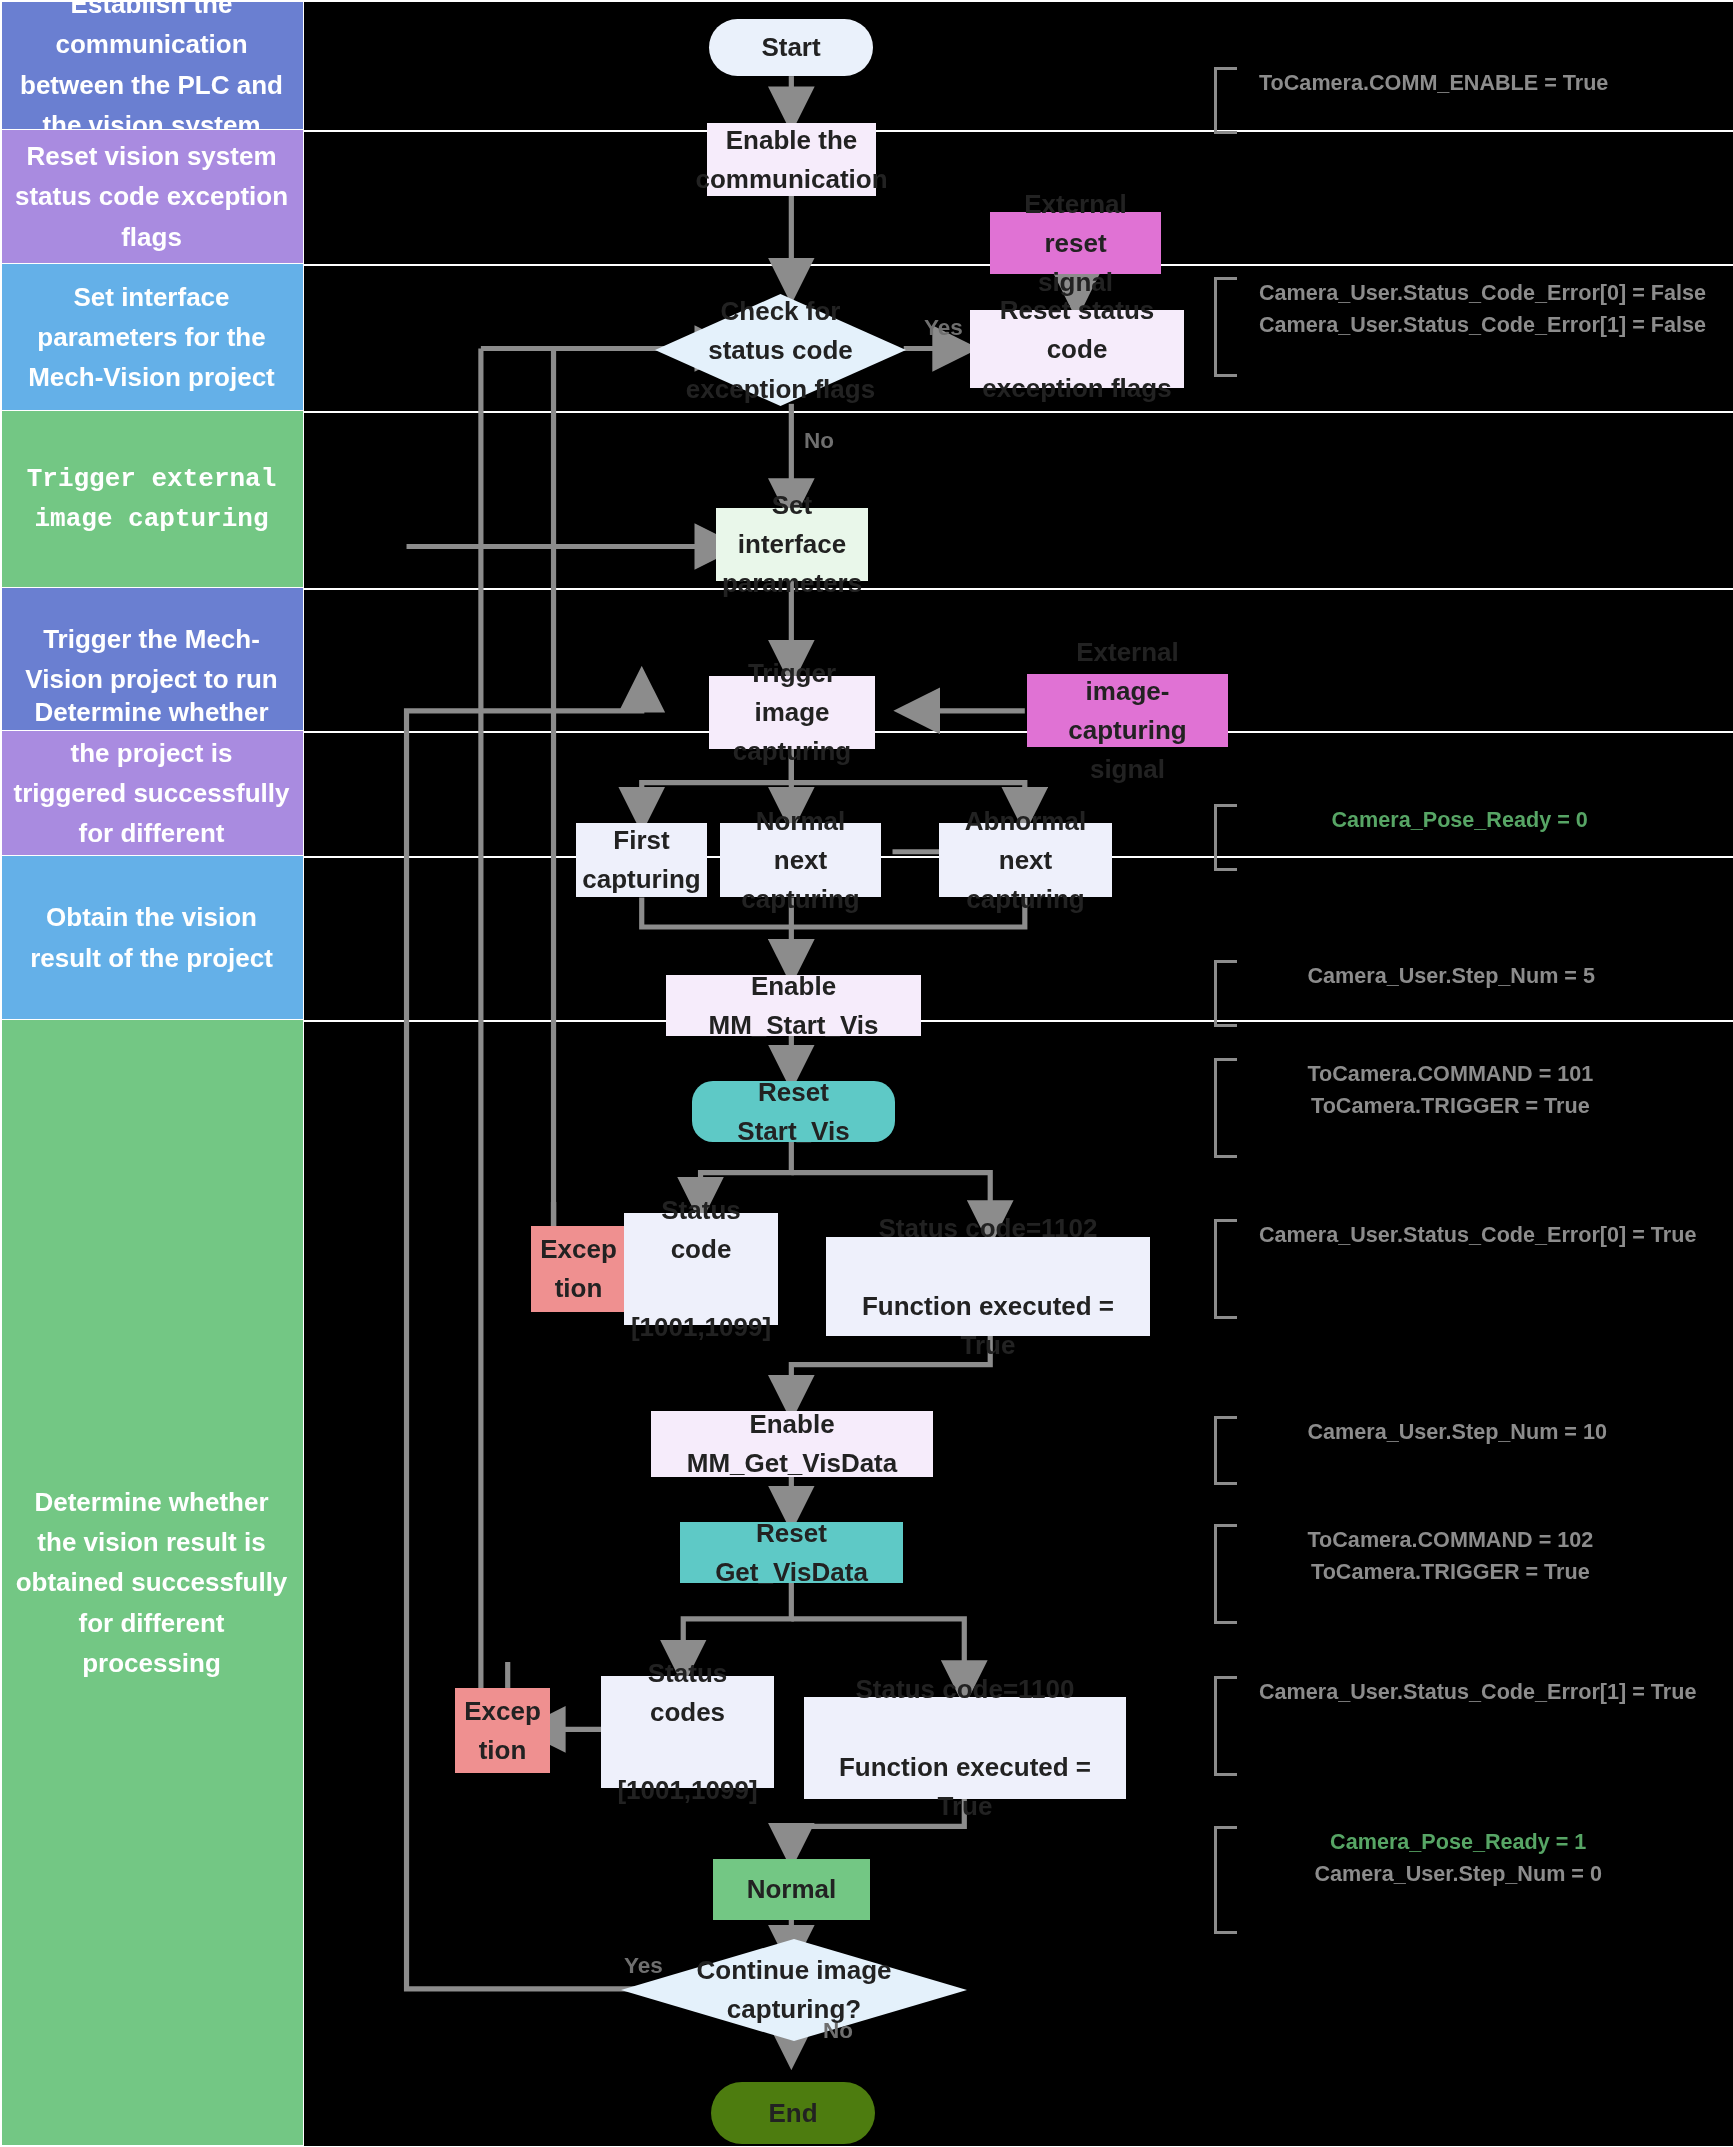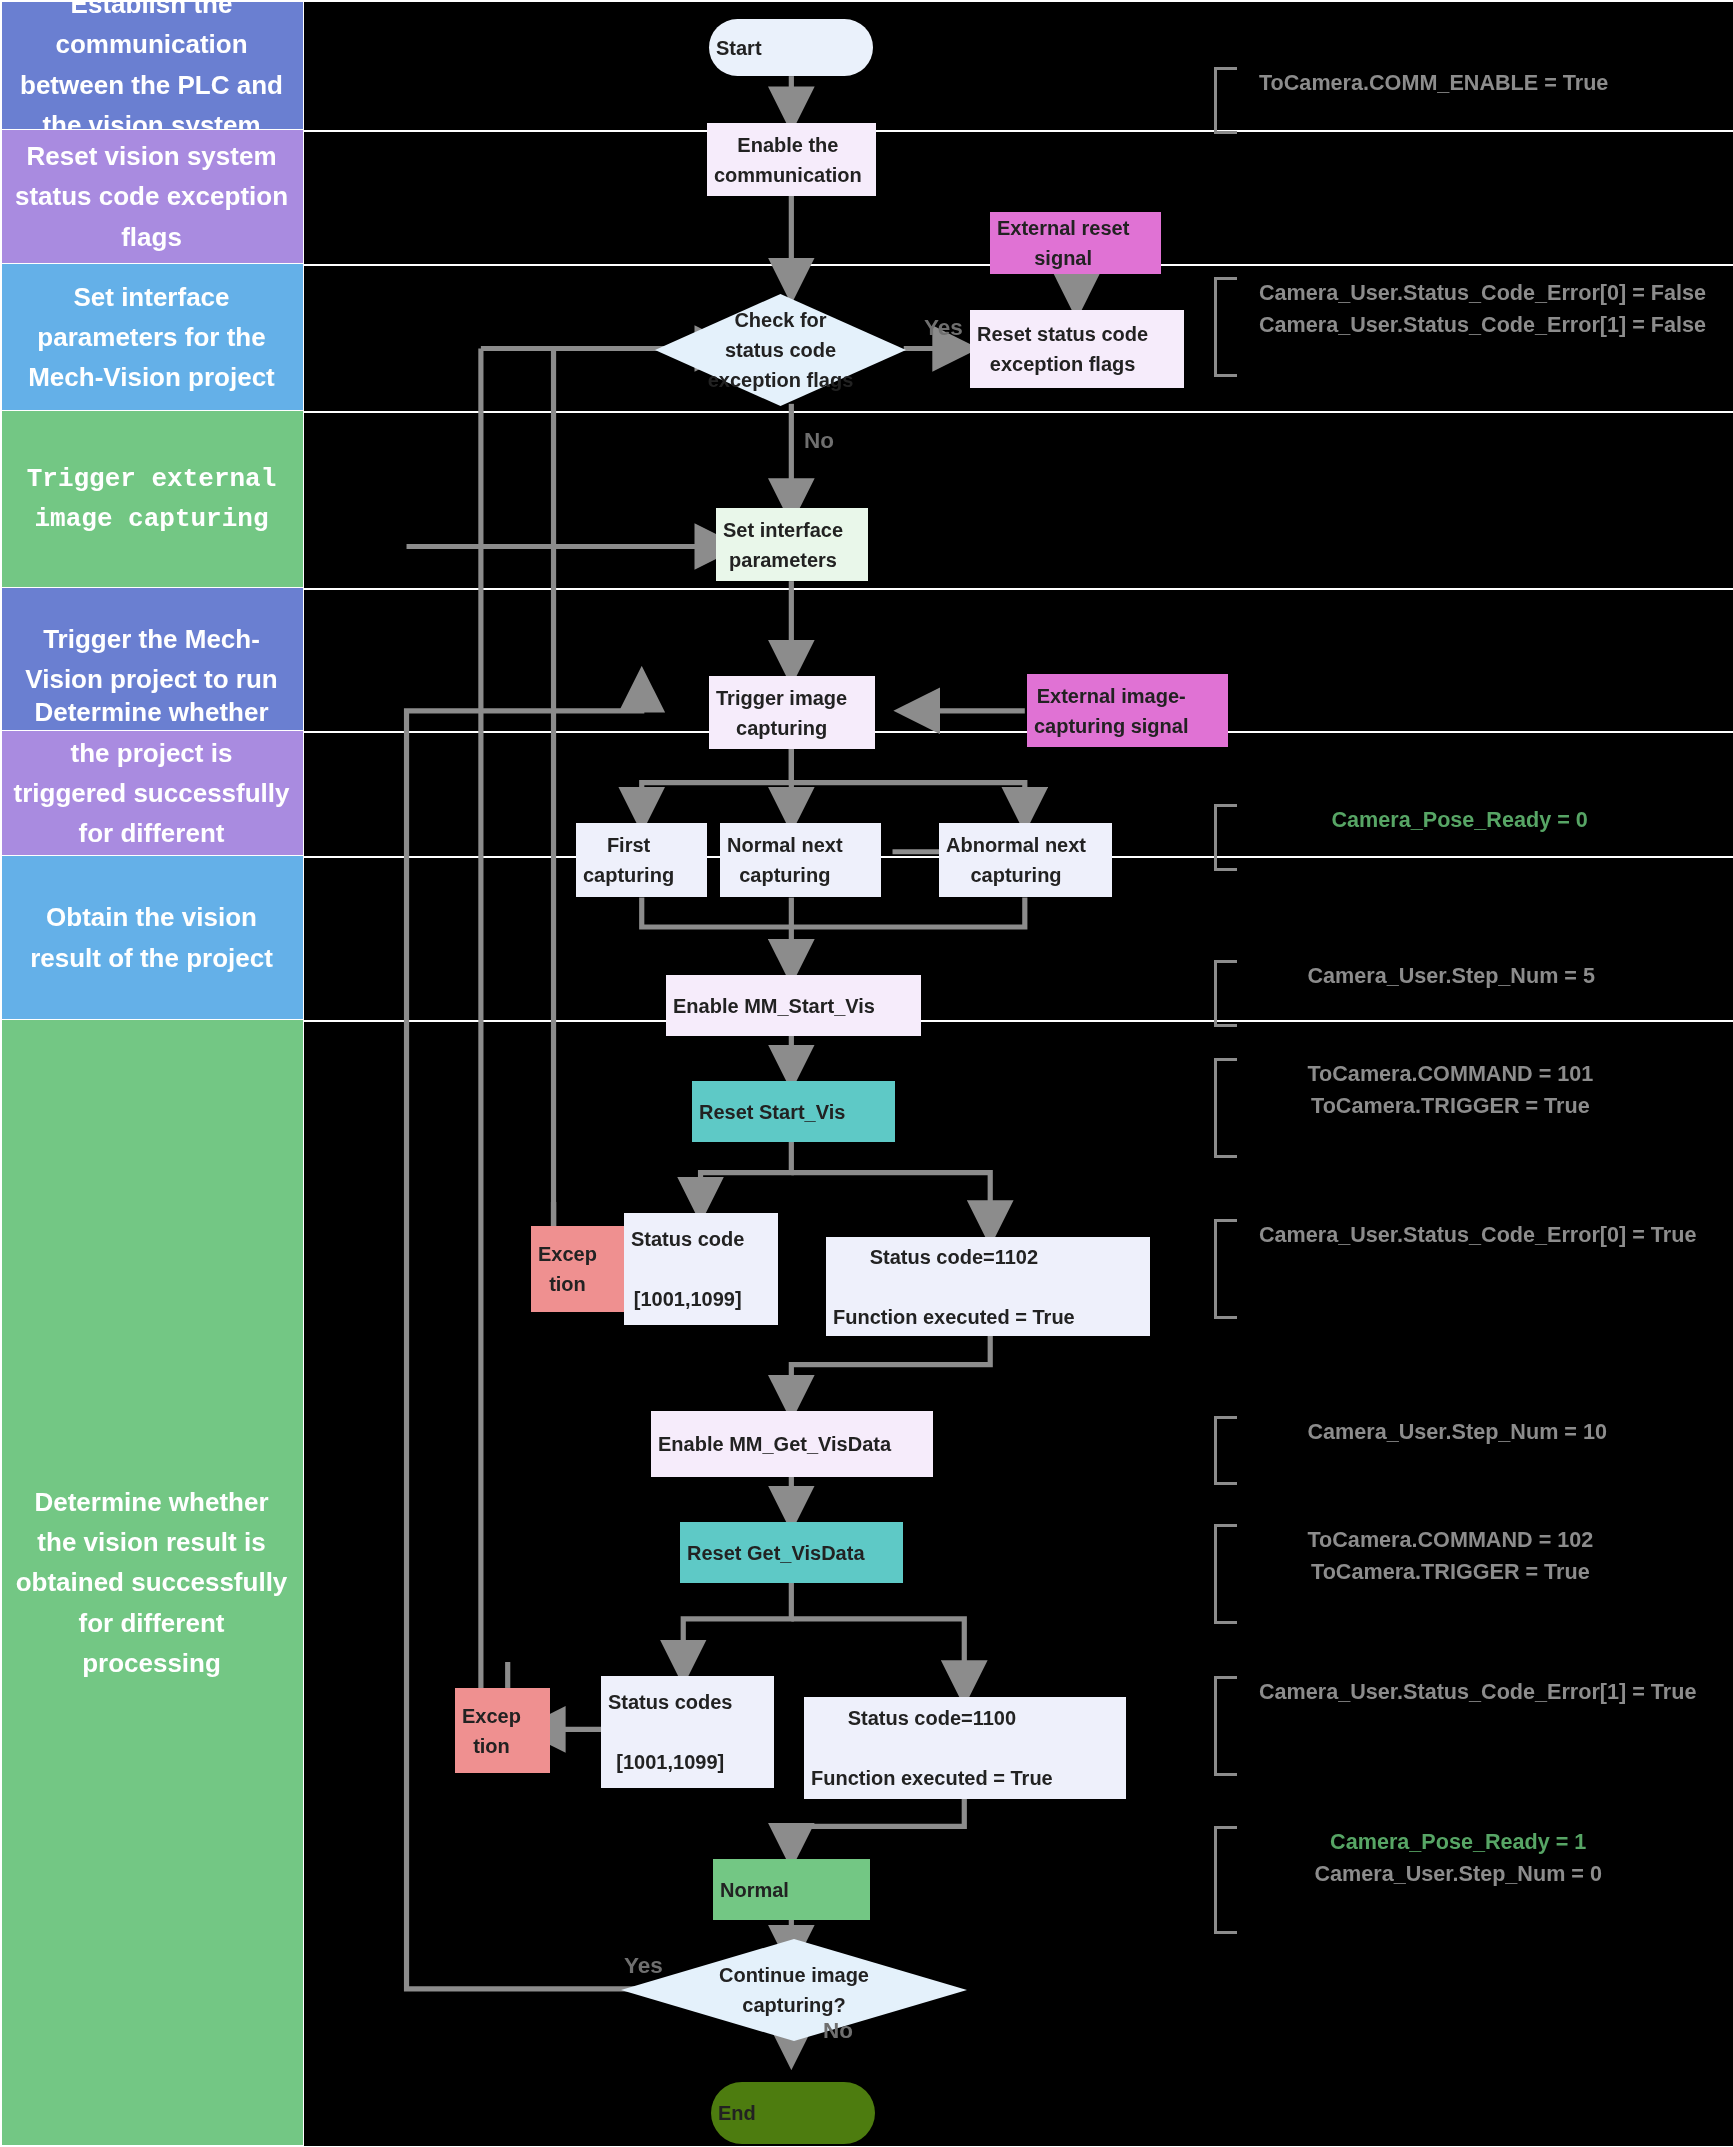--- a/index.html
+++ b/index.html
@@ -12,22 +12,22 @@
         color:#ffffff;font-weight:bold;font-size:26px;line-height:1.55;
         padding:0 12px;border-bottom:1.7px solid #ffffff;border-right:1.7px solid #ffffff;}
   .lane span{display:block;}
 
   
   .lane-div{position:absolute;left:304px;right:0;height:1.7px;background:#ffffff;}
   .outer-border{position:absolute;inset:0;border:2.6px solid #ffffff;box-sizing:border-box;pointer-events:none;}
 
   
   .node{position:absolute;box-sizing:border-box;display:flex;align-items:center;
-        text-align:center;color:#222222;font-weight:bold;
-        font-size:20px;line-height:1.5;padding:3.5px 7px;}
+        justify-content:center;text-align:center;color:#222222;font-weight:bold;
+        font-size:26px;line-height:1.5;padding:3.5px 7px;}
   .n-term{background:#eaf1fb;border-radius:35px;}
   .n-end{background:#4d7c0f;border-radius:35px;margin-top:22px;}
   .n-proc{background:#f6ecfb;}
   .n-proc2{background:#eef0fb;}
   .n-green{background:#e9f7ea;}
   .n-teal{background:#5ec9c6;}
   .n-pink{background:#e072d4;}
   .n-red{background:#ef9090;margin-left:12px;}
   .n-normal{background:#73c784;}
   .n-diamond{background:transparent;}
@@ -225,21 +225,21 @@
   <div class="node n-proc2" style="left:939px;top:823px;width:173px;height:74px;">
     <span>
       <span>Abnormal next</span><br>
       <span>capturing</span></span>
     </div>
 
   <div class="node n-proc" style="left:666px;top:975px;width:255px;height:61px;">
     <span>Enable MM_Start_Vis</span>
     </div>
 
-  <div class="node n-teal" style="left:692px;top:1081px;width:203px;height:61px;">
+  <div class="node n-teal" style="left:692px;top:1081px;width:203px;height:61px;border-radius:21px;">
     <span>Reset Start_Vis</span>
     </div>
 
   <div class="node n-red" style="left:519px;top:1226px;width:95px;height:86px;">
     <span>
       <span>Excep</span><br>
       <span>tion</span></span>
     </div>
 
   <div class="node n-proc2" style="left:624px;top:1213px;width:154px;height:112px;">

